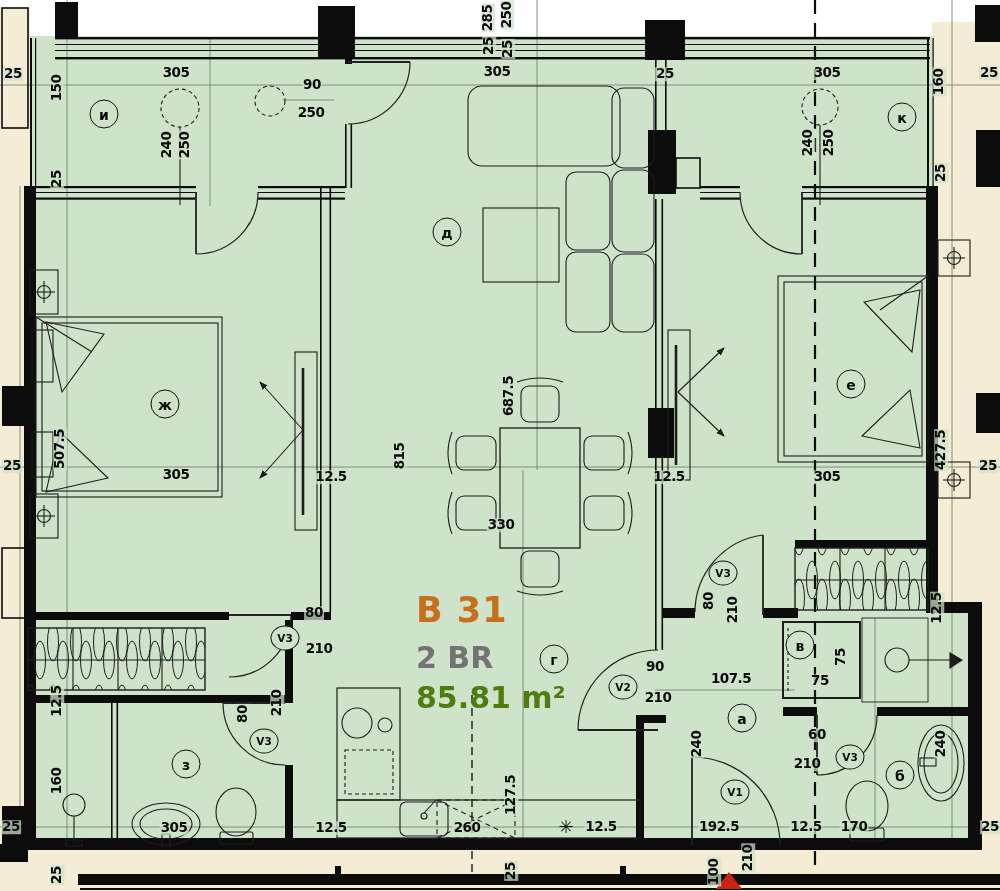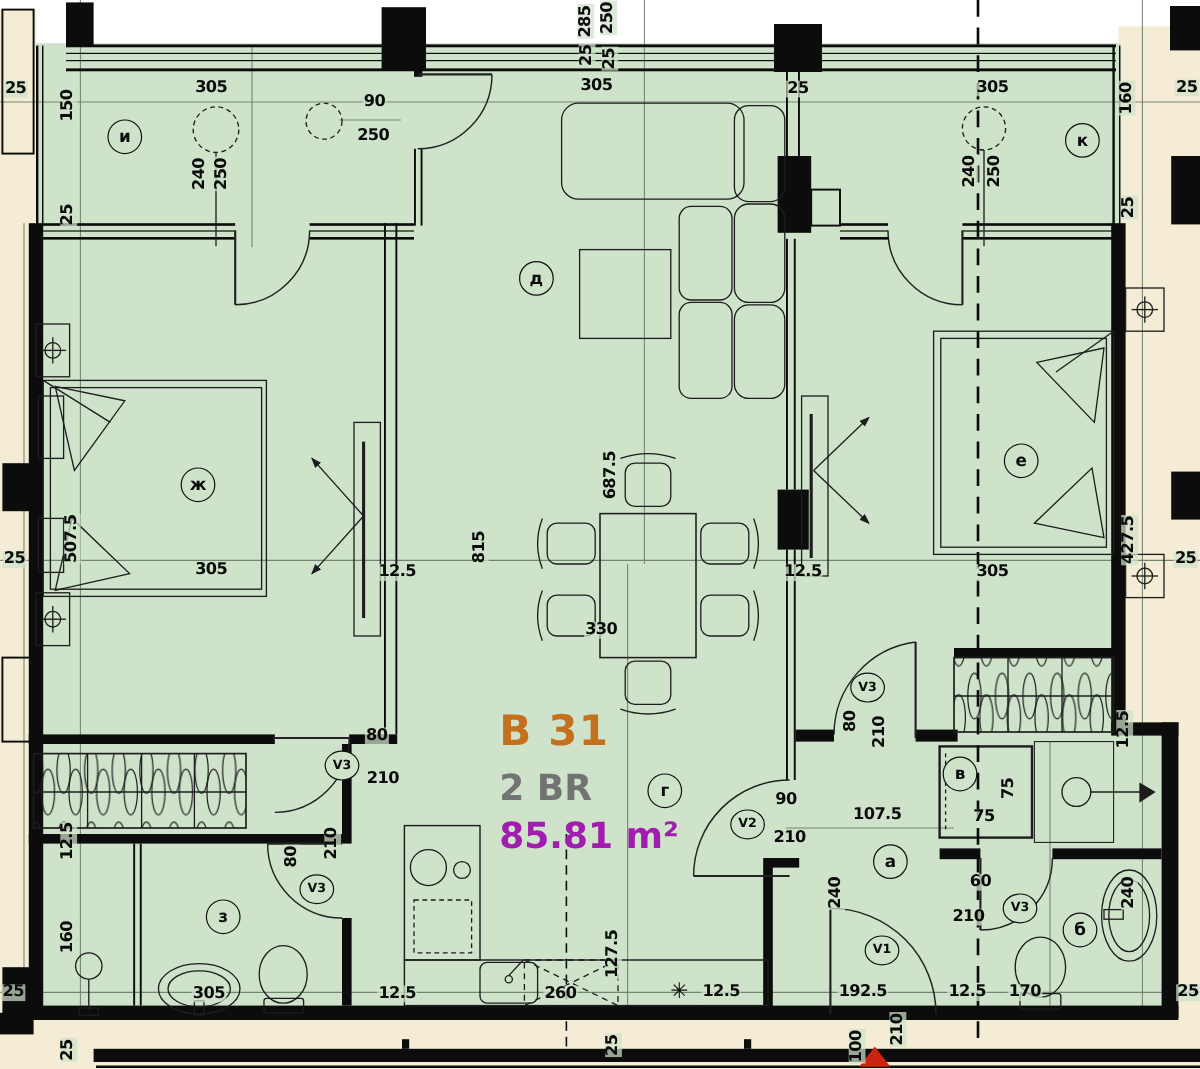--- a/index.html
+++ b/index.html
@@ -22,21 +22,21 @@
       justify-content:center;gap:2px;color:rgba(255,255,255,0.55);font-weight:bold;pointer-events:none;}
   .wm .txt{font-size:74px;letter-spacing:3px;line-height:1;}
   .wm .o{width:72px;height:72px;border-radius:50%;background:rgba(255,255,255,0.38);
       display:flex;align-items:center;justify-content:center;margin:0 3px;}
   .wm .o span{font-size:50px;line-height:1;color:rgba(255,255,255,0.9);}
   .wm2{position:absolute;left:552px;top:352px;font-weight:bold;font-size:27px;
       color:rgba(255,255,255,0.8);letter-spacing:1px;pointer-events:none;}
   .title{position:absolute;left:416px;top:592px;line-height:1.05;pointer-events:none;}
   .title .unit{color:#c4701c;font-size:35px;font-weight:bold;letter-spacing:1px;}
   .title .type{color:#737373;font-size:30px;font-weight:bold;margin-top:13px;}
-  .title .area{color:#a21caf;font-size:30px;font-weight:bold;margin-top:9px;}
+  .title .area{color:#4d7c0f;font-size:30px;font-weight:bold;margin-top:9px;}
 </style>
 </head>
 <body>
 
 <div class="canvas">
 
 <svg width="1000" height="891" viewBox="0 0 1000 891">
   <defs>
     <pattern id="hangV" width="23" height="62" patternUnits="userSpaceOnUse">
       <ellipse cx="7" cy="22" rx="5.5" ry="19" fill="none" stroke="#1d1d1d" stroke-width="1"></ellipse>

